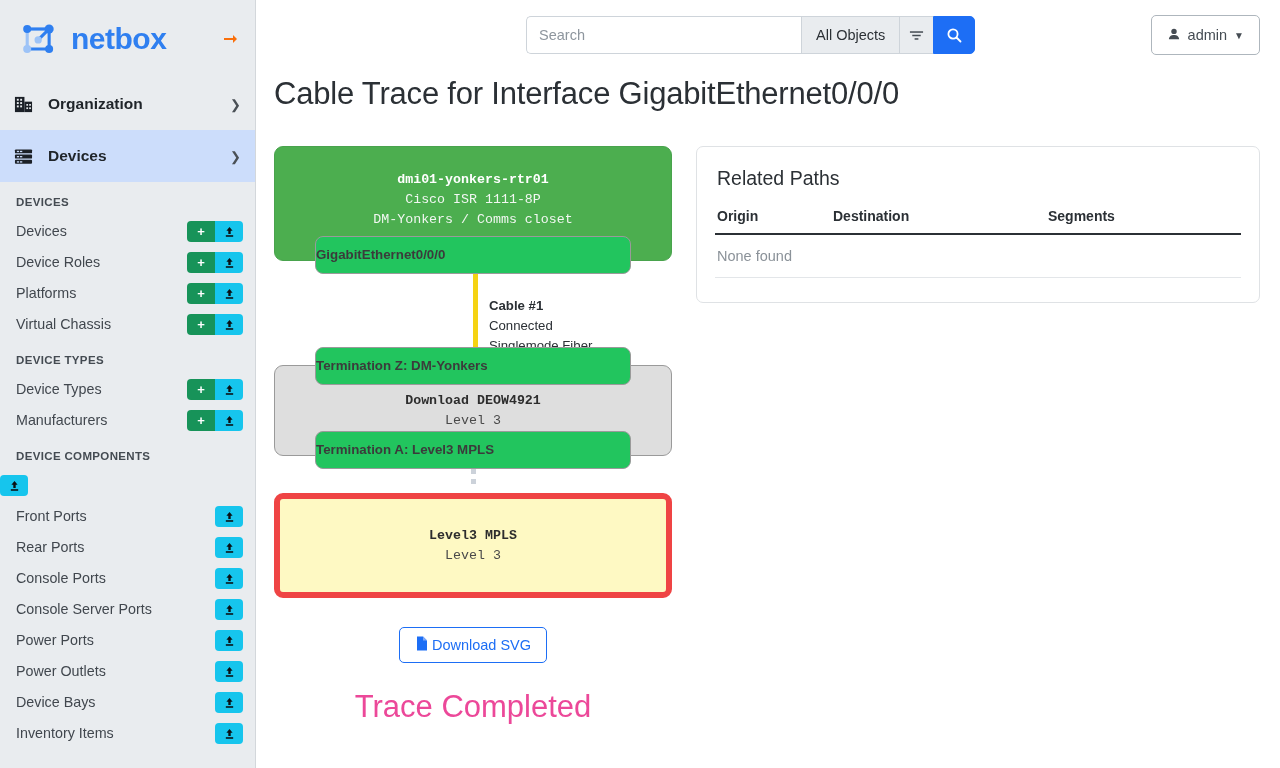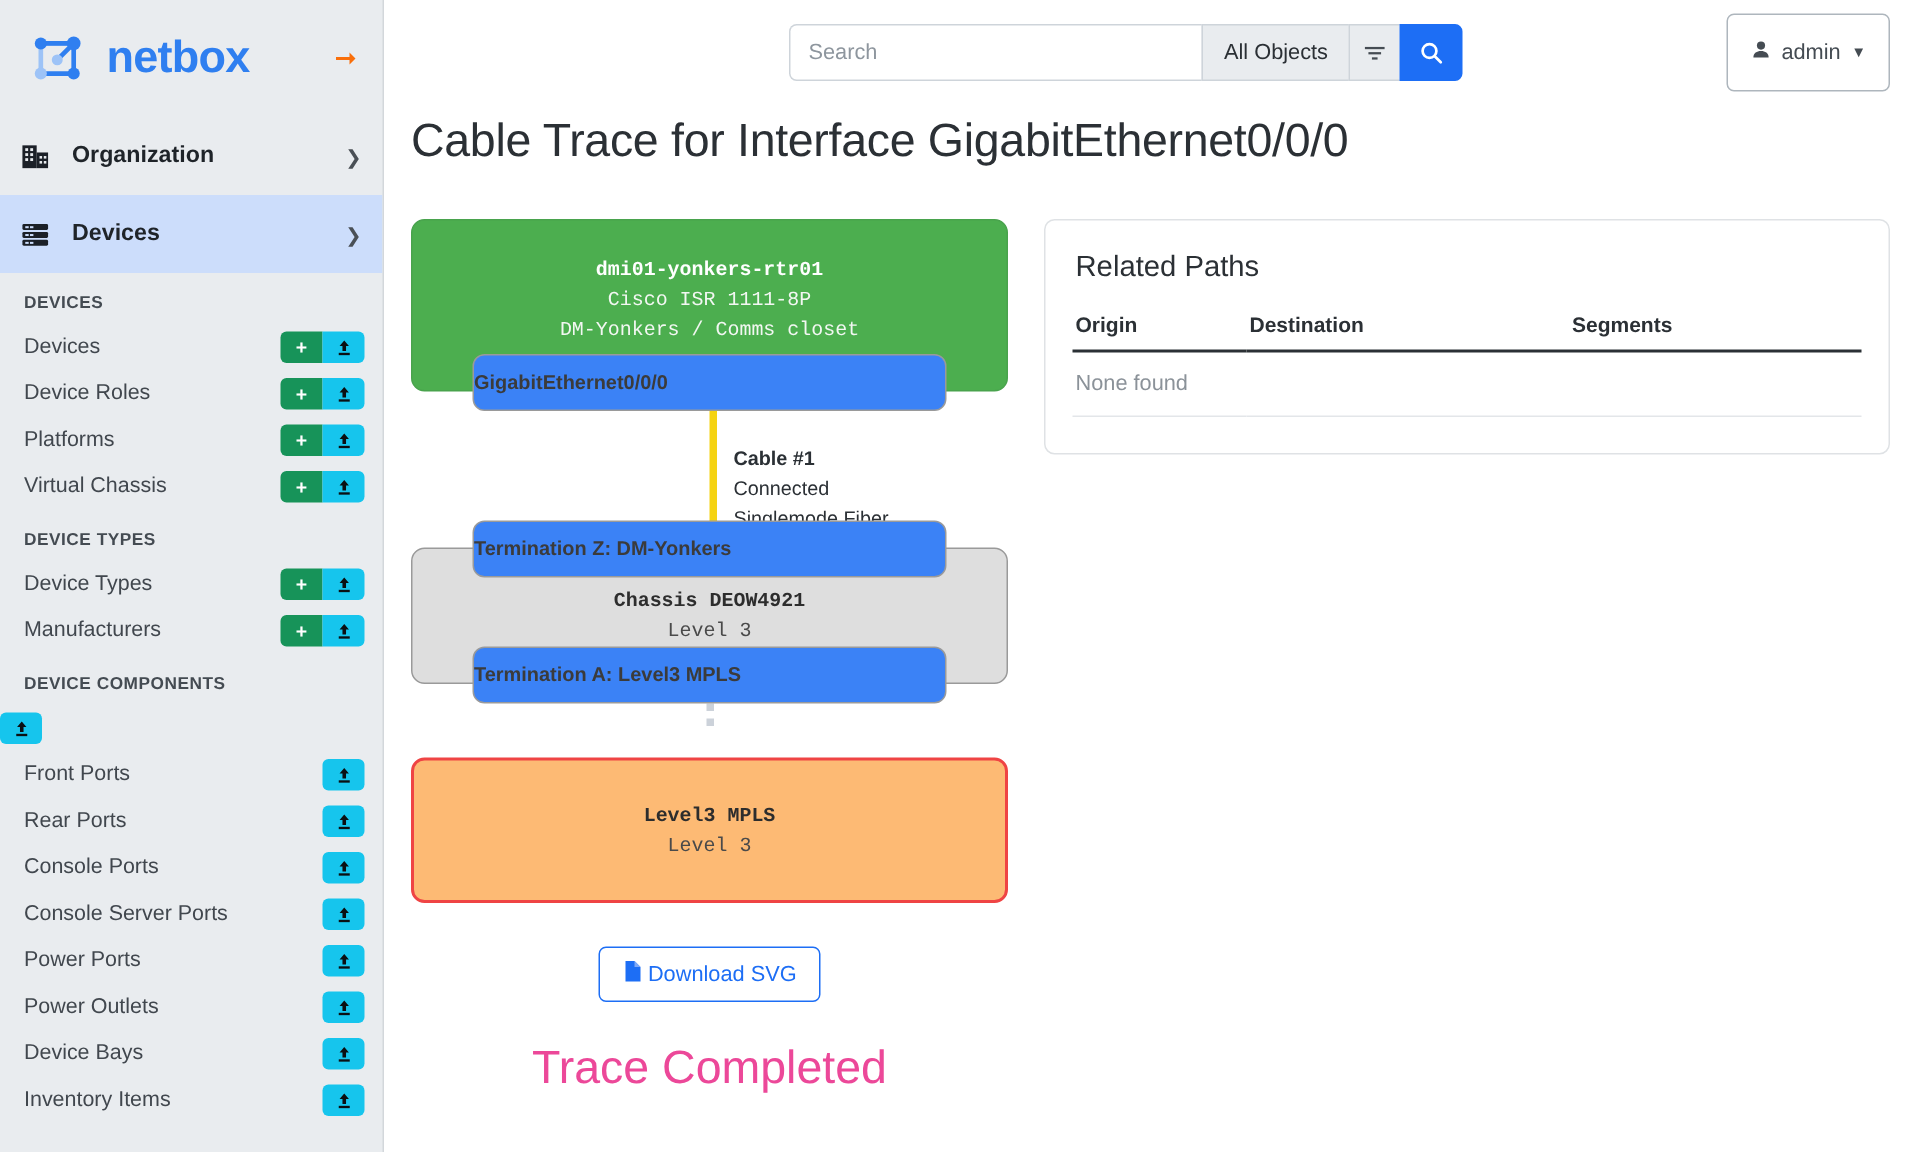--- a/index.html
+++ b/index.html
@@ -105,21 +105,21 @@
     color: #454c53; cursor: pointer;
   }
   .search-go {
     display: flex; align-items: center; justify-content: center;
     width: 42px; background: #1d6ef5; border: 1px solid #1d6ef5;
     border-radius: 0 5px 5px 0; color: #fff; cursor: pointer;
   }
   .user-btn {
     margin-left: auto;
     display: flex; align-items: center; gap: 7px;
-    height: 52px; padding: 0 15px;
+    height: 40px; padding: 0 15px;
     border: 1px solid #aeb6bd; border-radius: 5px;
     background: #fff; color: #454c53; font-size: 14.5px;
     cursor: pointer;
   }
   .user-btn .caret { font-size: 10px; }
 
   .page-title {
     font-size: 31px; font-weight: normal; color: #2b3035;
     padding: 6px 0 0 18px;
     letter-spacing: -0.2px;
@@ -136,21 +136,21 @@
     font-family: Liberation Mono, monospace;
   }
   .node-device {
     background: #4cae4f; border: 1px solid #49a34d;
     padding: 22px 10px 30px;
   }
   .node-device .n-title { font-size: 13.3px; font-weight: bold; color: #fff; line-height: 21px; }
   .node-device .n-sub { font-size: 13.3px; color: #f2f7f2; line-height: 20px; }
 
   .term-box {
-    background: #3b82f6; border: 1px solid #9a9a9a;
+    background: #22c55e; border: 1px solid #9a9a9a;
     border-radius: 8px;
     width: 316px; margin: -25px auto 0;
     font-size: 13.3px; font-weight: bold; color: #3b3b3b;
     line-height: 36px; height: 38px;
     position: relative; z-index: 3;
   }
 
   .cable-area { position: relative; height: 98px; }
   .cable-line {
     position: absolute; left: 199px; top: 0;
@@ -172,23 +172,22 @@
   .node-circuit .n-sub { font-size: 13.3px; color: #4a4a4a; line-height: 20px; }
 
   .dotted-link {
     height: 44px; display: flex; flex-direction: column;
     align-items: center; justify-content: center; gap: 5px;
     margin-top: -20px;
   }
   .dotted-link span { width: 5px; height: 5px; background: #ccd2da; display: block; }
 
   .node-provider {
-    background: #fdba74; border: 2px solid #ef4444;
+    background: #fef9c3; border: 6px solid #ef4444;
     padding: 26px 10px 26px;
-    margin-top: 12px;
   }
   .node-provider .n-title { font-size: 13.3px; font-weight: bold; color: #2d2d2d; line-height: 21px; }
   .node-provider .n-sub { font-size: 13.3px; color: #4a4a4a; line-height: 20px; }
 
   .dl-wrap { text-align: center; padding-top: 29px; }
   .dl-btn {
     display: inline-flex; align-items: center; gap: 3px;
     padding: 8px 15px;
     border: 1px solid #1d6ef5; border-radius: 5px;
     background: #fff; color: #1d6ef5; font-size: 14.5px;
@@ -519,21 +518,21 @@
           <div class="cable-label">
             <div class="c-name">Cable #1</div>
             <div class="c-line">Connected</div>
             <div class="c-line">Singlemode Fiber</div>
           </div>
         </div>
 
         <div class="term-box">Termination Z: DM-Yonkers</div>
 
         <div class="node node-circuit">
-          <div class="n-title">Chassis DEOW4921</div>
+          <div class="n-title">Download DEOW4921</div>
           <div class="n-sub">Level 3</div>
         </div>
 
         <div class="term-box">Termination A: Level3 MPLS</div>
 
         <div class="dotted-link">
           <span></span>
           <span></span>
           <span></span>
         </div>

